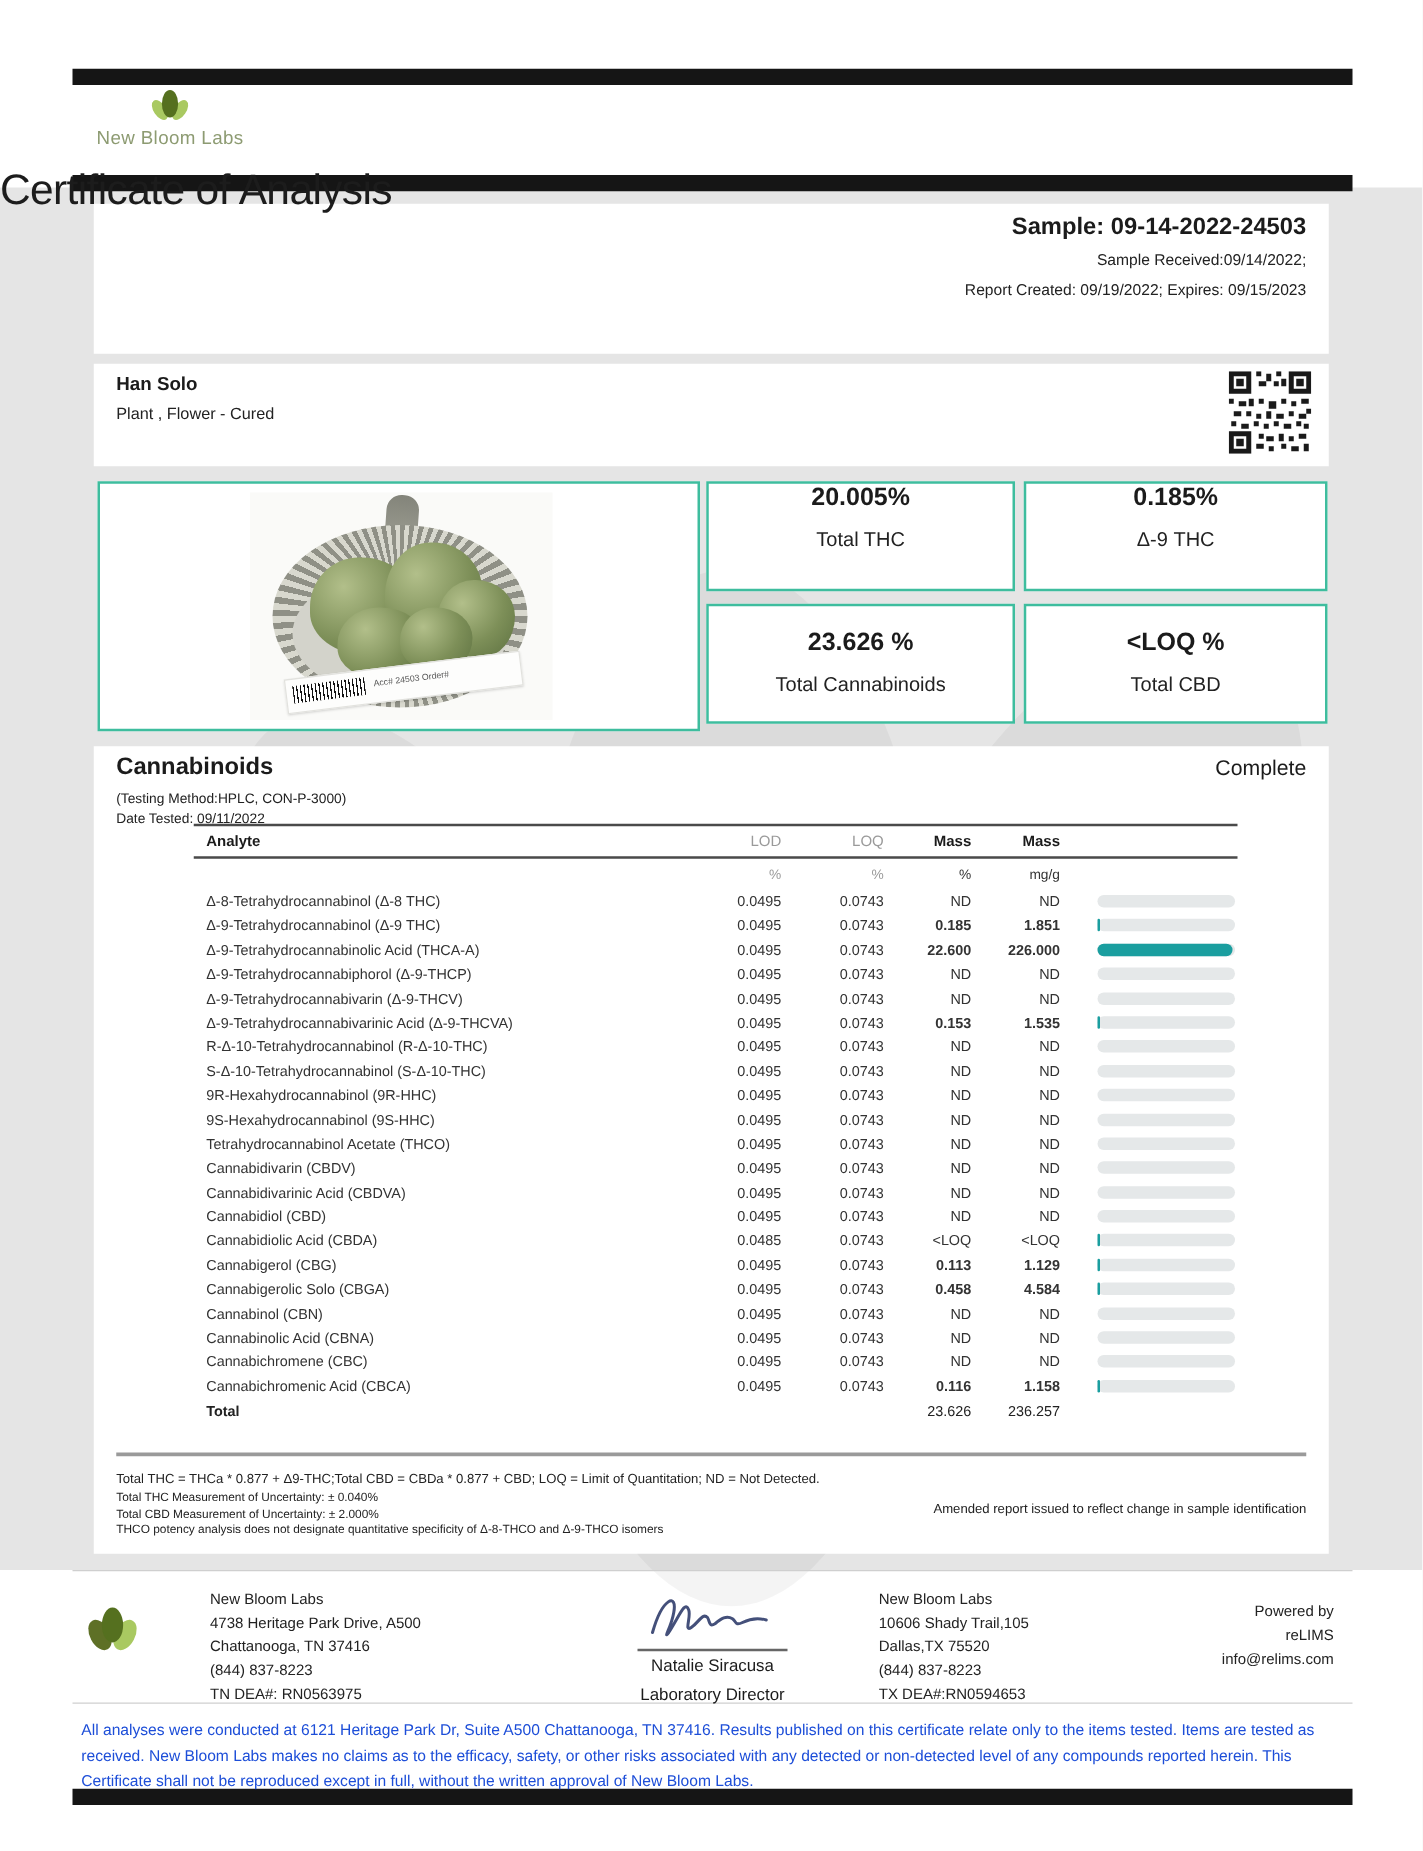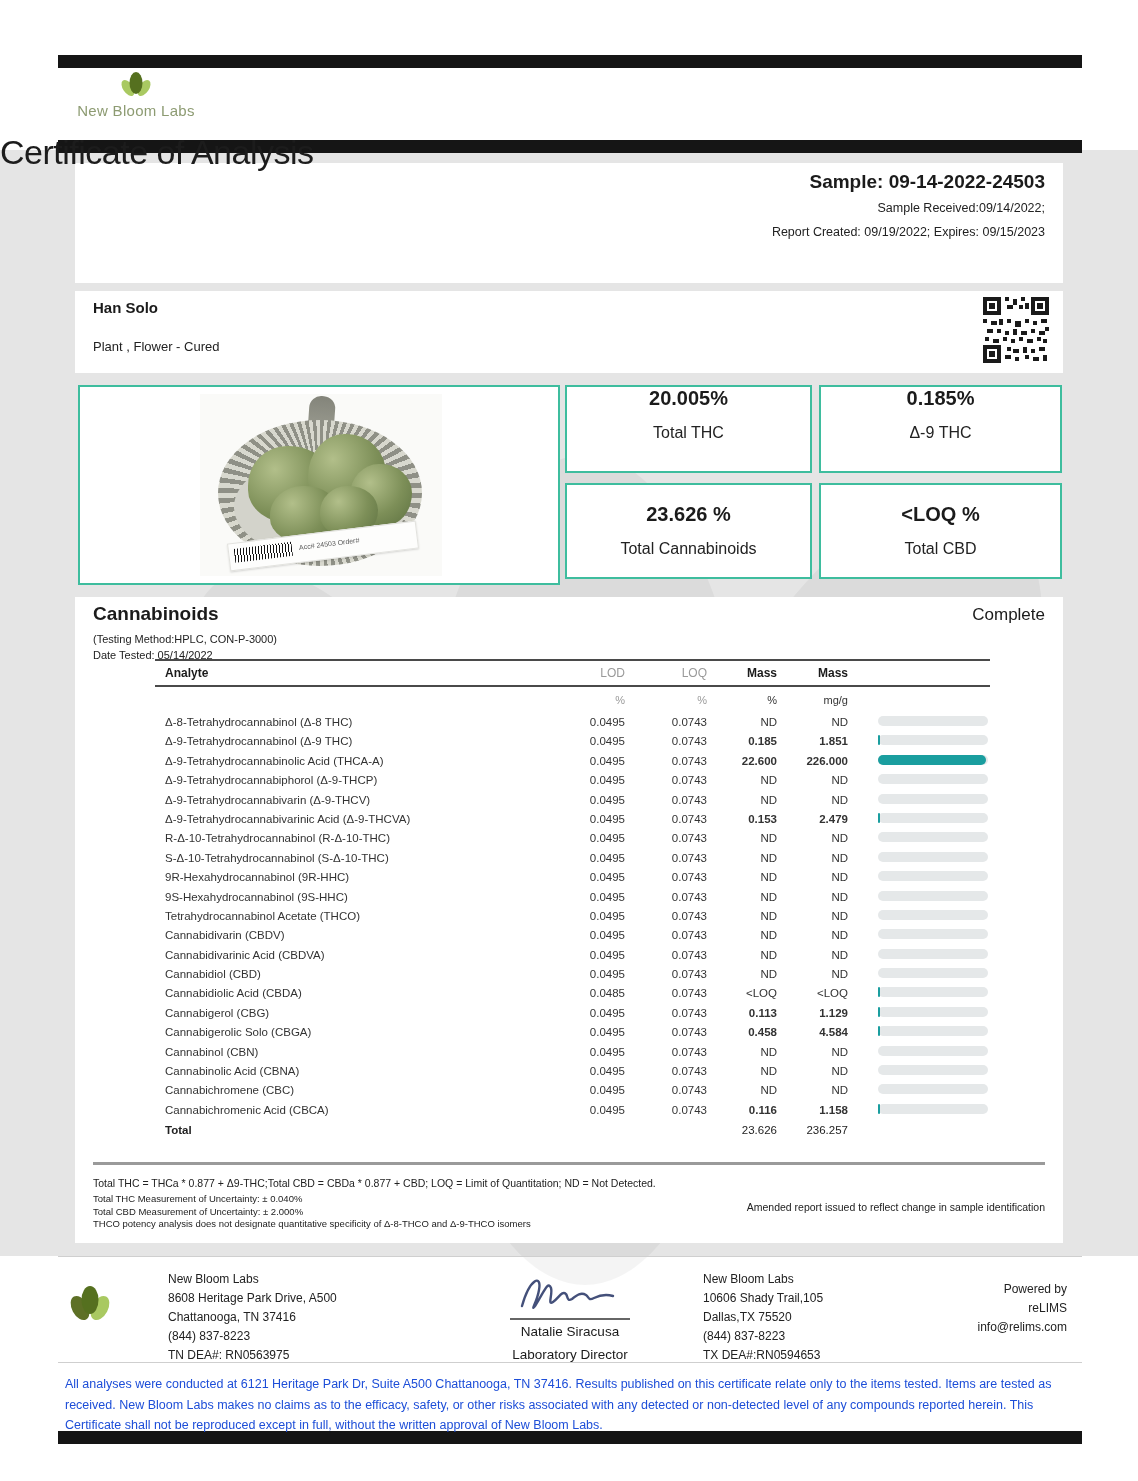--- a/index.html
+++ b/index.html
@@ -19,21 +19,21 @@
   
   .wm{position:absolute;background:rgba(0,0,0,0.045);border-radius:50%;pointer-events:none;}
   
   #sample-card{left:75px;top:163px;width:988px;height:120px;}
   .s-line1{position:absolute;right:18px;top:8px;font-size:19px;font-weight:700;color:#1b1b1b;}
   .s-line2{position:absolute;right:18px;top:38px;font-size:12.5px;color:#222;}
   .s-line3{position:absolute;right:18px;top:62px;font-size:12.5px;color:#222;}
   
   #customer-card{left:75px;top:291px;width:988px;height:82px;}
   .cust-name{position:absolute;left:18px;top:8px;font-size:15px;font-weight:700;color:#1b1b1b;}
-  .cust-type{position:absolute;left:18px;top:32px;font-size:13px;color:#222;margin-top:16px;}
+  .cust-type{position:absolute;left:18px;top:32px;font-size:13px;color:#222;}
   .qr{position:absolute;right:14px;top:6px;width:66px;height:66px;}
   
   #summary-card{left:75px;top:381px;width:988px;height:208px;background:transparent;}
   .imgbox{position:absolute;left:3px;top:4px;width:478px;height:196px;border:2px solid #3ebd9e;background:#fff;}
   .sbox{position:absolute;border:2px solid #3ebd9e;background:#fff;text-align:center;}
   .sbox .val{font-size:20px;font-weight:700;color:#1b1b1b;}
   .sbox .lbl{font-size:16px;color:#222;margin-top:14px;}
   #b1{left:490px;top:4px;width:243px;height:84px;}
   #b2{left:744px;top:4px;width:239px;height:84px;}
   #b3{left:490px;top:102px;width:243px;height:92px;}
@@ -226,21 +226,21 @@
     <div class="sbox" id="b4">
       <div class="val">&lt;LOQ %</div>
       <div class="lbl">Total CBD</div>
     </div>
   </div>
 
   <div class="card" id="cann-card">
     <div class="cann-title z">Cannabinoids</div>
     <div class="cann-status z">Complete</div>
     <div class="cann-method z">(Testing Method:HPLC, CON-P-3000)</div>
-    <div class="cann-date z">Date Tested: 05/14/2022</div>
+    <div class="cann-date z">Date Tested: 09/11/2022</div>
 
     <div class="tb z">
       <div class="thead">
         <span class="h-name">Analyte</span>
         <span class="h-lod">LOD</span>
         <span class="h-loq">LOQ</span>
         <span class="h-pct">Mass</span>
         <span class="h-mgg">Mass</span>
       </div>
       <div class="units">
@@ -300,21 +300,21 @@
             <span class="c-mgg">ND</span>
             <span class="c-bar">
               <i class="bg"></i>
             </span>
           </div>
           <div class="trow">
             <span class="c-name">Δ-9-Tetrahydrocannabivarinic Acid (Δ-9-THCVA)</span>
             <span class="c-lod">0.0495</span>
             <span class="c-loq">0.0743</span>
             <span class="c-pct numb">0.153</span>
-            <span class="c-mgg numb">2.479</span>
+            <span class="c-mgg numb">1.535</span>
             <span class="c-bar">
               <i class="bg"></i>
               <i class="fg" style="width: 2px;"></i>
             </span>
           </div>
           <div class="trow">
             <span class="c-name">R-Δ-10-Tetrahydrocannabinol (R-Δ-10-THC)</span>
             <span class="c-lod">0.0495</span>
             <span class="c-loq">0.0743</span>
             <span class="c-pct">ND</span>
@@ -490,21 +490,21 @@
   <div class="f-logo z">
     <svg width="52" height="44" viewBox="0 0 52 44">
       <ellipse cx="16" cy="26" rx="8" ry="13" fill="#5e7026" transform="rotate(-28 16 26)"></ellipse>
       <ellipse cx="36" cy="26" rx="8" ry="13" fill="#a9c961" transform="rotate(28 36 26)"></ellipse>
       <ellipse cx="26" cy="18" rx="8.5" ry="14" fill="#55701f"></ellipse>
     </svg>
   </div>
 
   <div class="f-col z" id="f-lab1">
     <div>New Bloom Labs</div>
-    <div>8608 Heritage Park Drive, A500</div>
+    <div>4738 Heritage Park Drive, A500</div>
     <div>Chattanooga, TN 37416</div>
     <div>(844) 837-8223</div>
     <div>TN DEA#: RN0563975</div>
   </div>
 
   <div class="sig-block z">
     <svg width="120" height="44" viewBox="0 0 120 44">
       <path d="M12 38 C20 10 32 6 29 22 C27 34 20 44 25 38 C34 24 38 12 41 20 C43 26 37 38 43 34 C49 30 52 22 56 26 C58 29 57 34 62 31 C67 27 71 24 76 27 C79 29 78 33 84 30 C90 27 96 26 103 28" fill="none" stroke="#44507a" stroke-width="2.4" stroke-linecap="round"></path>
     </svg>
     <div class="sig-line"></div>

